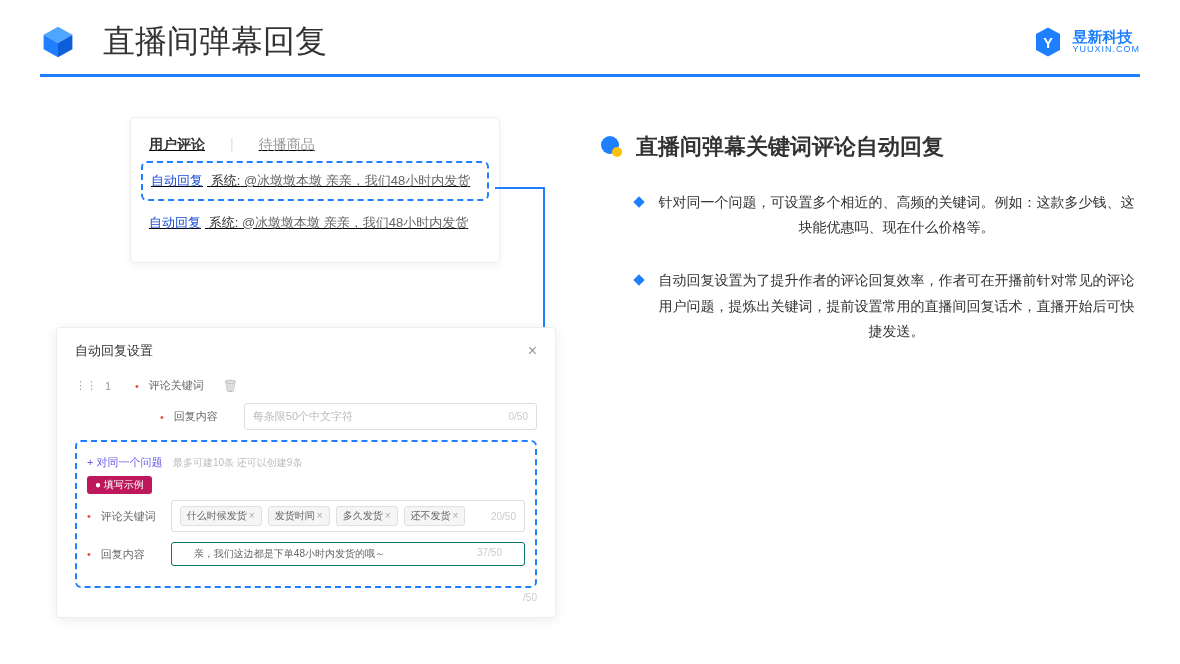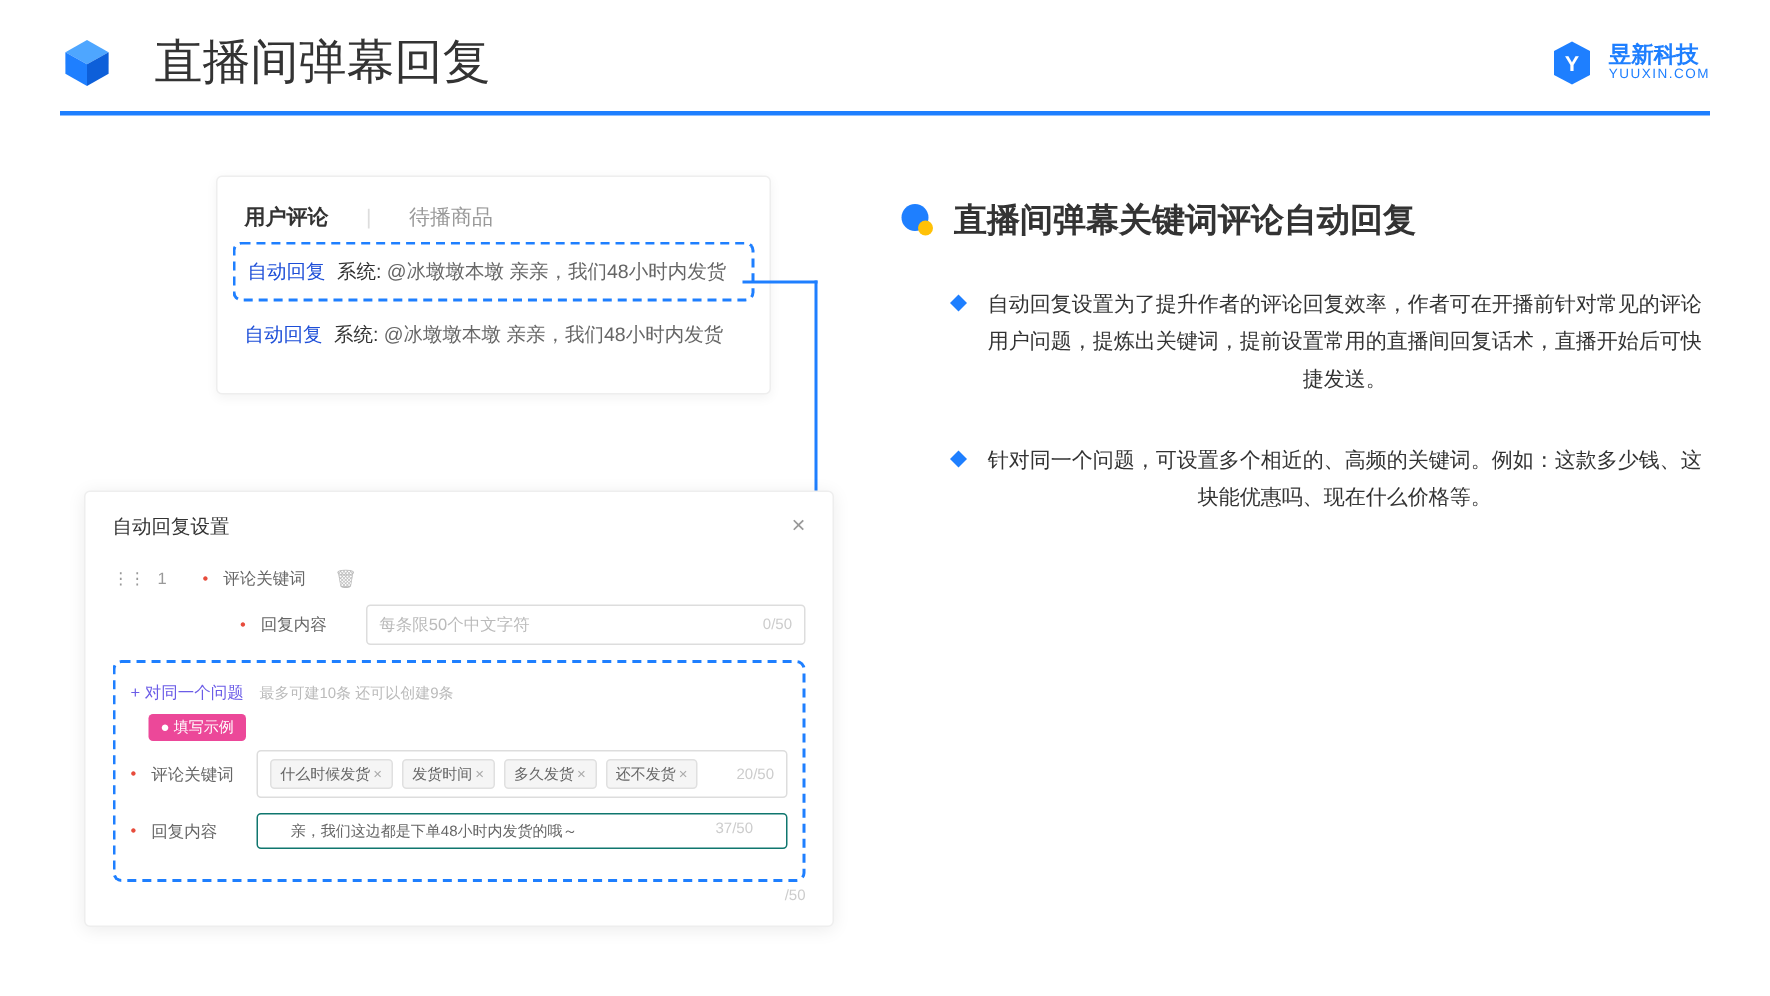--- a/index.html
+++ b/index.html
@@ -14,21 +14,21 @@
 .brand-icon { width: 32px; height: 32px; }
 .brand-text { display: flex; flex-direction: column; line-height: 1.1; }
 .brand-name { font-size: 15px; font-weight: bold; color: #1e7fff; }
 .brand-url { font-size: 9px; color: #1e7fff; letter-spacing: 1px; }
 
 .divider { height: 3px; background: #1e7fff; margin: 0 40px; }
 
 .content { display: flex; padding: 40px 40px 0; gap: 60px; }
 .left-panel { width: 500px; position: relative; }
 
-.card1 { position: absolute; top: 0; left: 104px; width: 370px; background: #fff; border: 1px solid #eee; border-radius: 4px; padding: 18px; box-shadow: 0 2px 8px rgba(0,0,0,0.05); }
+.card1 { position: absolute; top: 0; left: 90px; width: 370px; background: #fff; border: 1px solid #eee; border-radius: 4px; padding: 18px; box-shadow: 0 2px 8px rgba(0,0,0,0.05); text-decoration: underline; }
 .tabs { display: flex; gap: 25px; font-size: 14px; margin-bottom: 15px; }
 .tab { color: #999; cursor: pointer; }
 .tab.active { color: #333; font-weight: bold; }
 .tab-sep { color: #ddd; }
 
 .comment { font-size: 13px; color: #666; margin-bottom: 12px; line-height: 1.5; }
 .comment.highlighted { border: 2px dashed #1e7fff; border-radius: 6px; padding: 8px; margin: -8px -8px 12px; position: relative; }
 .auto-tag { color: #1d4ed8; margin-right: 4px; }
 .sys-tag { color: #333; }
 
@@ -40,21 +40,21 @@
 .row-num { width: 20px; color: #999; }
 .dot-red { color: #e74c3c; }
 .field-label { color: #666; width: 60px; }
 .field-input { flex: 1; border: 1px solid #ddd; border-radius: 3px; padding: 5px 8px; font-size: 11px; color: #bbb; display: flex; justify-content: space-between; align-items: center; }
 .counter { color: #ccc; font-size: 10px; }
 .trash { color: #bbb; font-size: 12px; margin-left: 4px; }
 
 .add-section { border: 2px dashed #1e7fff; border-radius: 6px; padding: 10px; margin-top: 10px; }
 .add-link { color: #6b5ce7; font-size: 11px; }
 .add-hint { color: #bbb; font-size: 10px; margin-left: 6px; }
-.example-tag { display: inline-block; background: #ec4899; color: #fff; font-size: 10px; padding: 2px 8px; border-radius: 3px; margin: 6px 12px; }
+.example-tag { display: inline-block; background: #be185d; color: #fff; font-size: 10px; padding: 2px 8px; border-radius: 3px; margin: 6px 0; }
 .tag-item { display: inline-block; background: #f5f5f5; border: 1px solid #e0e0e0; border-radius: 3px; padding: 2px 6px; font-size: 10px; color: #666; margin-right: 3px; }
 .tag-close { color: #aaa; margin-left: 2px; }
 .example-content { font-size: 10px; color: #666; border: 1px solid #0f766e; padding: 4px 22px; border-radius: 3px; display: flex; justify-content: space-between; }
 
 .connector { position: absolute; top: 70px; left: 455px; width: 50px; height: 310px; border-top: 2px solid #1e7fff; border-right: 2px solid #1e7fff; }
 
 .right-panel { flex: 1; padding-top: 15px; text-align: center; }
 .section-head { display: flex; align-items: center; gap: 12px; margin-bottom: 28px; }
 .section-bullet { width: 24px; height: 24px; position: relative; }
 .section-title { font-size: 22px; color: #333; }
@@ -175,21 +175,21 @@
         <svg viewBox="0 0 24 24">
             <circle cx="10" cy="10" r="9" fill="#1e7fff"></circle>
             <circle cx="17" cy="17" r="5" fill="#ffc107"></circle>
           </svg>
       </div>
       <h2 class="section-title">直播间弹幕关键词评论自动回复</h2>
     </div>
 
     <div class="bullet-item">
       <div class="diamond"></div>
-      <div class="bullet-text">自动回复设置为了提升作者的评论回复效率，作者可在开播前针对常见的评论用户问题，提炼出关键词，提前设置常用的直播间回复话术，直播开始后可快捷发送。</div>
+      <div class="bullet-text">针对同一个问题，可设置多个相近的、高频的关键词。例如：这款多少钱、这块能优惠吗、现在什么价格等。</div>
     </div>
 
     <div class="bullet-item">
       <div class="diamond"></div>
-      <div class="bullet-text">针对同一个问题，可设置多个相近的、高频的关键词。例如：这款多少钱、这块能优惠吗、现在什么价格等。</div>
+      <div class="bullet-text">自动回复设置为了提升作者的评论回复效率，作者可在开播前针对常见的评论用户问题，提炼出关键词，提前设置常用的直播间回复话术，直播开始后可快捷发送。</div>
     </div>
   </div>
 </div>
 
 </body></html>

